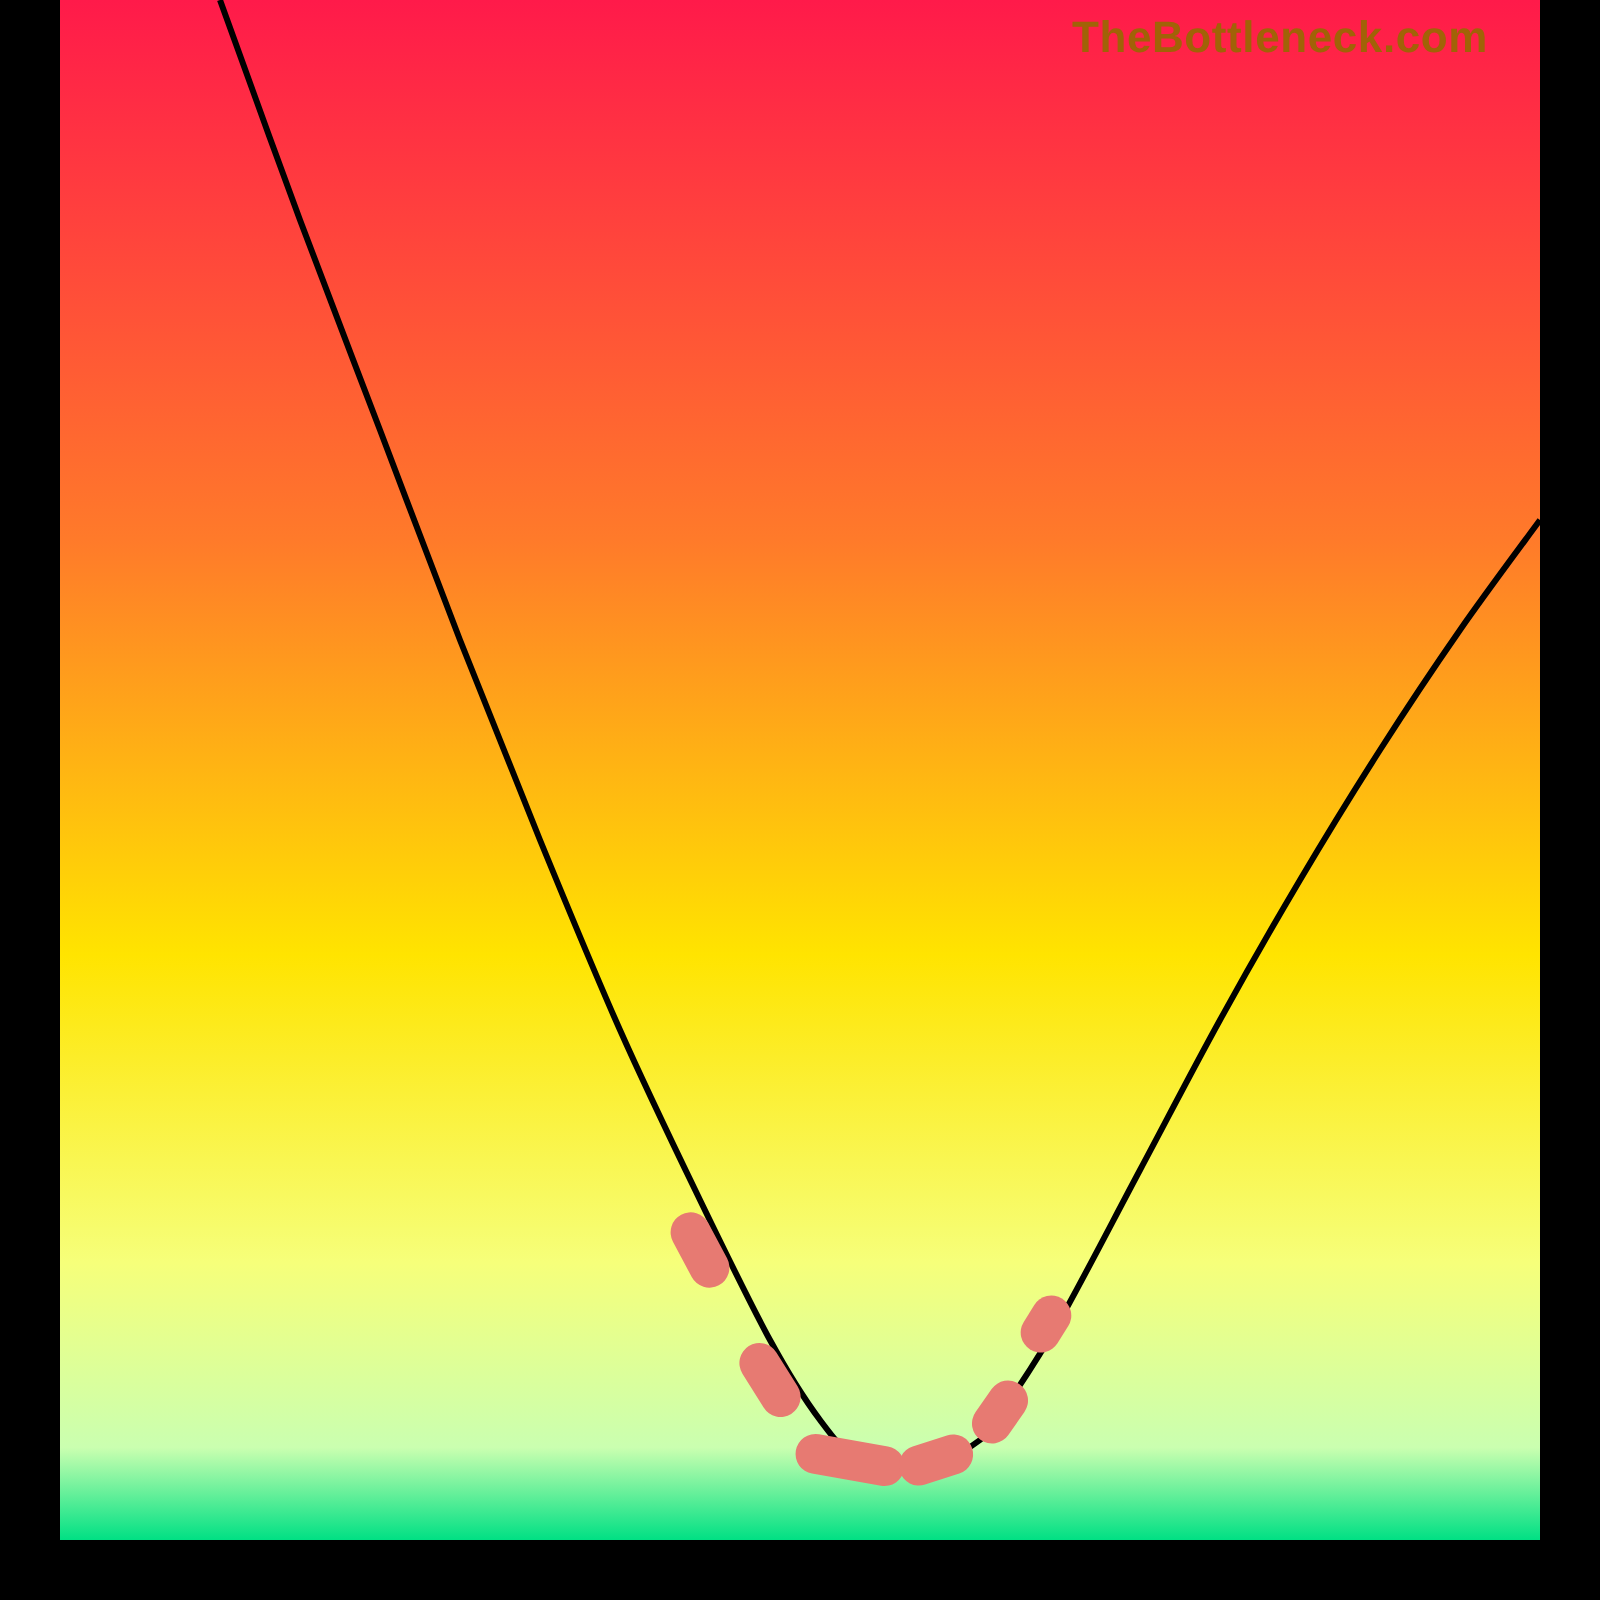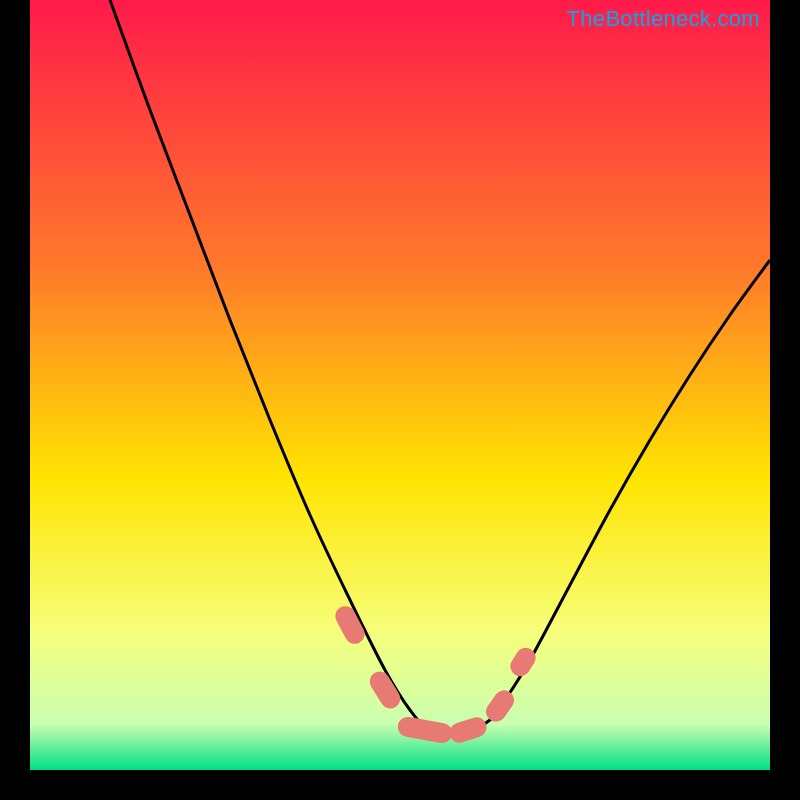--- a/index.html
+++ b/index.html
@@ -14,24 +14,24 @@
   .frame {
     position: absolute;
     left: 30px;
     top: 0;
     width: 740px;
     height: 770px;
   }
   .watermark {
     position: absolute;
     top: 6px;
-    right: 40px;
+    right: 56px;
     font-size: 22px;
-    font-weight: 400;
-    color: #0ea5e9;
+    font-weight: 700;
+    color: #a16207;
     letter-spacing: 0.3px;
     z-index: 10;
   }
   svg {
     display: block;
   }
 </style>
 </head>
 <body>
 

